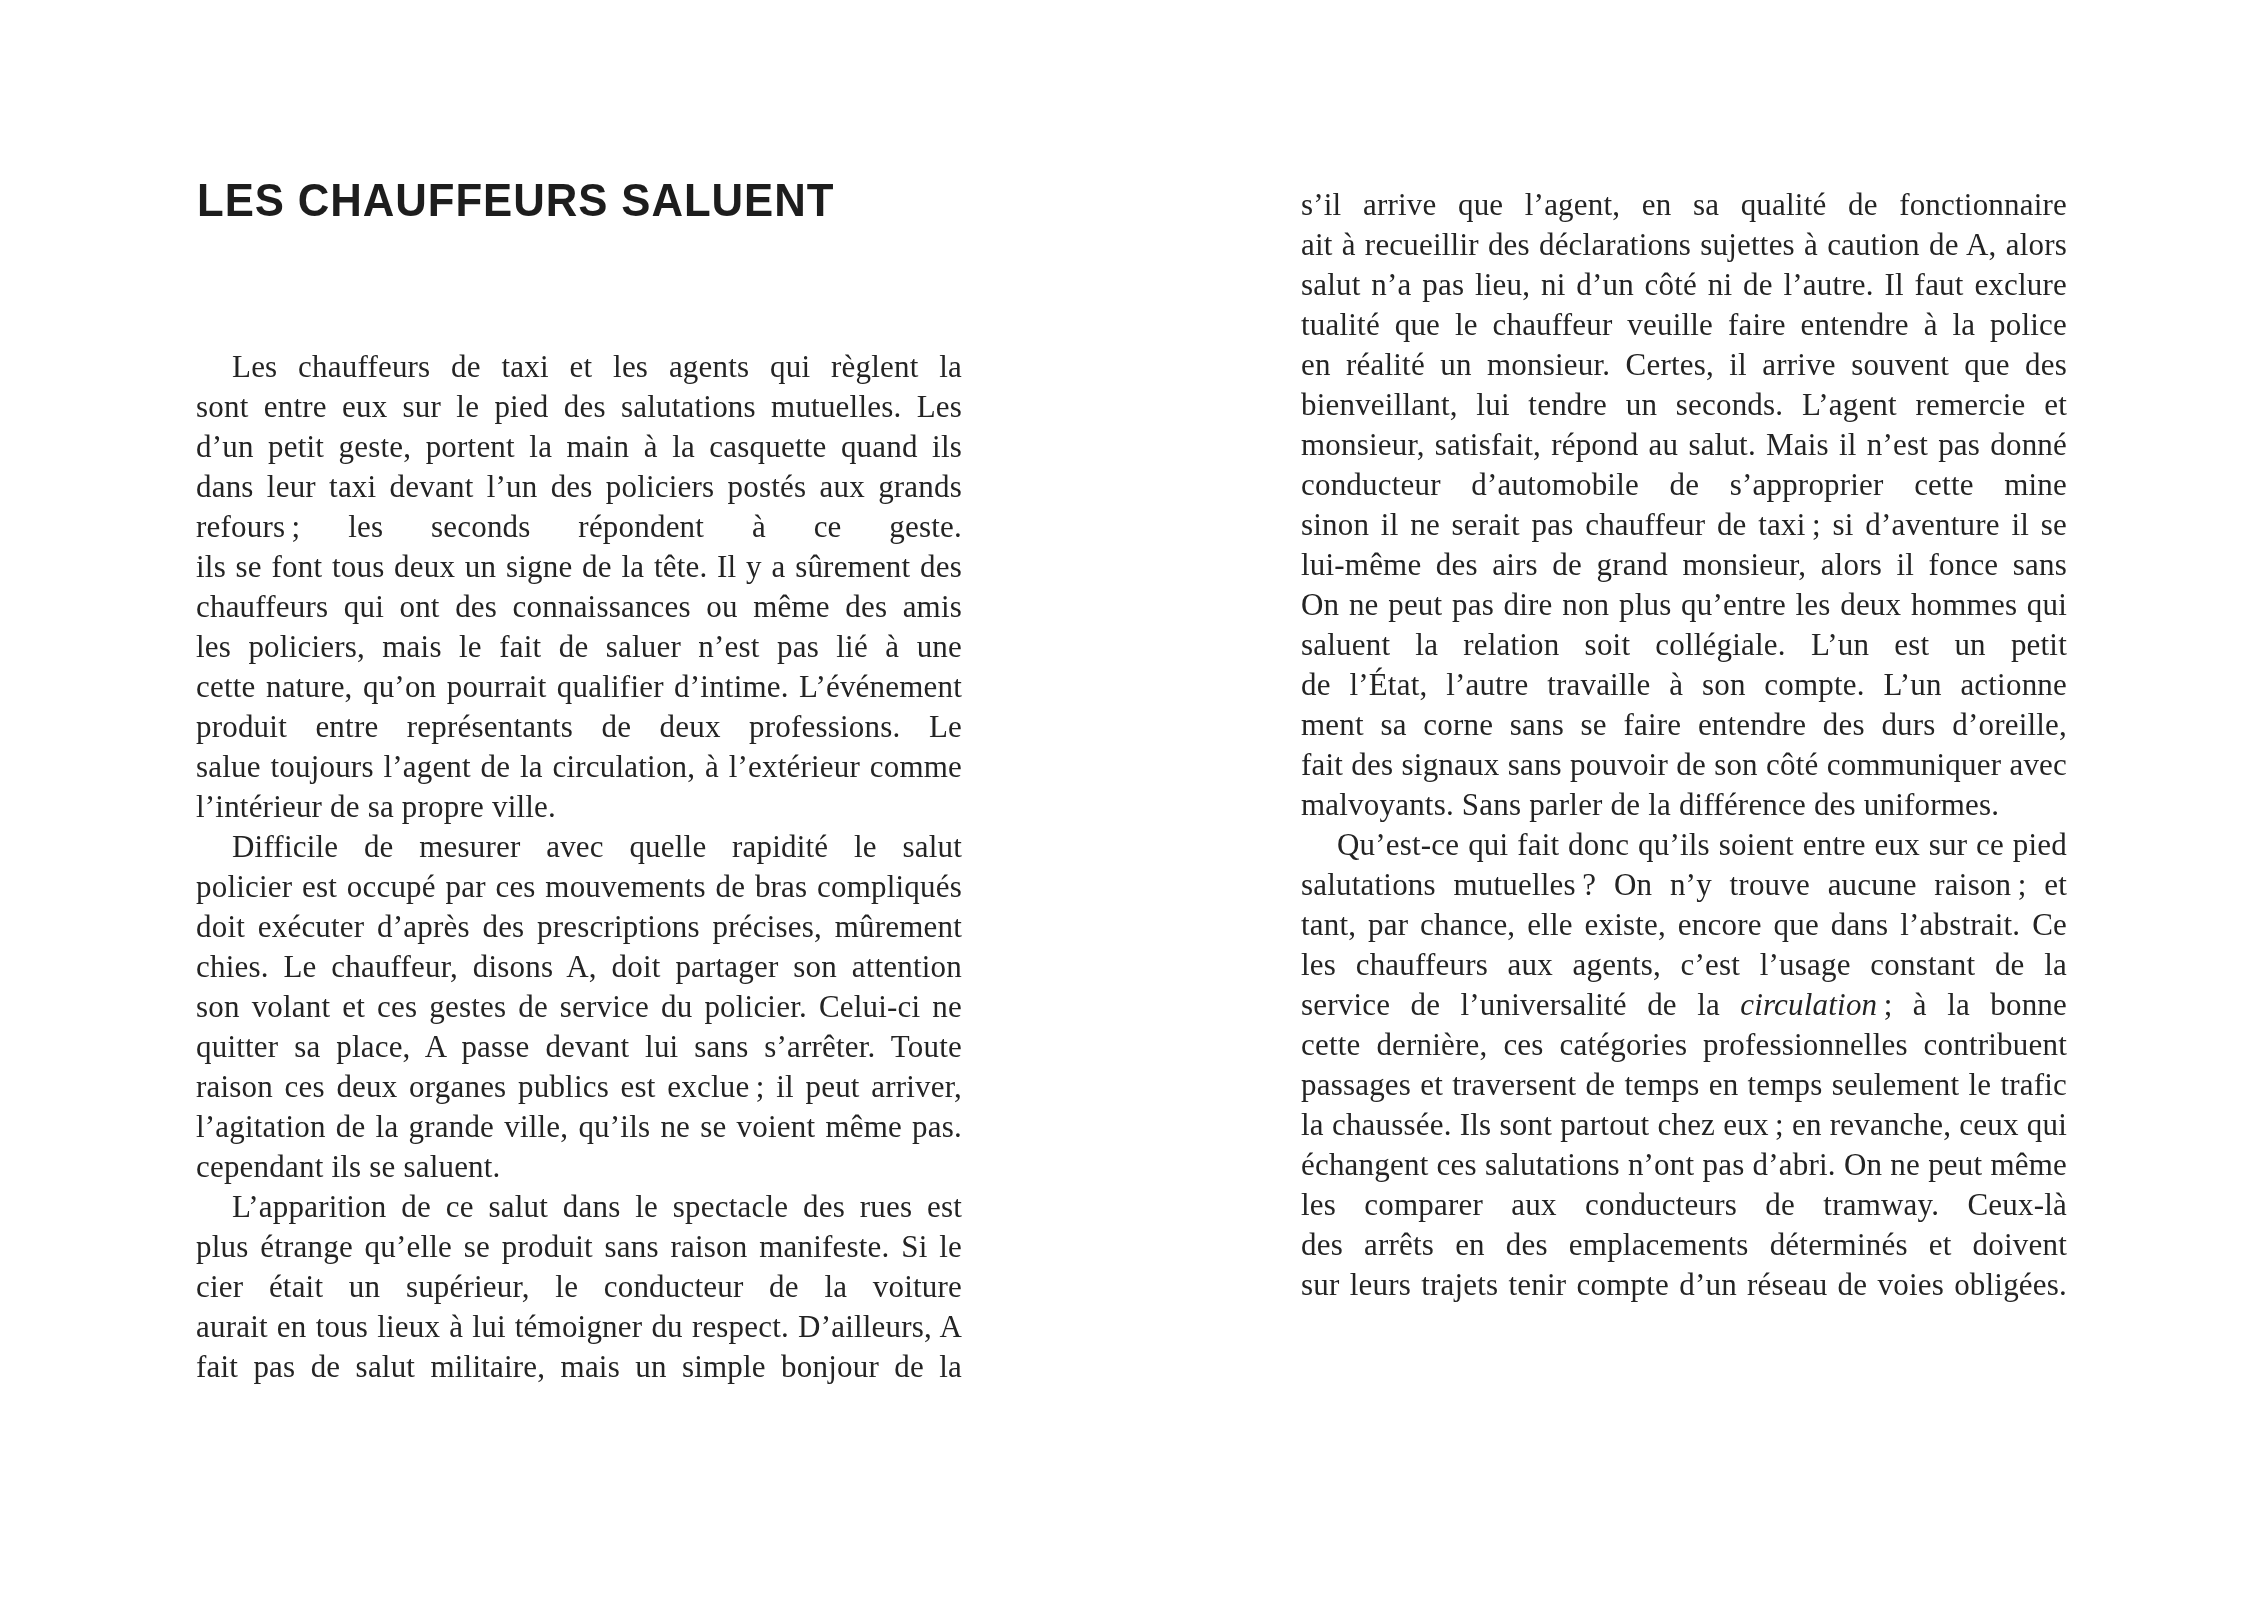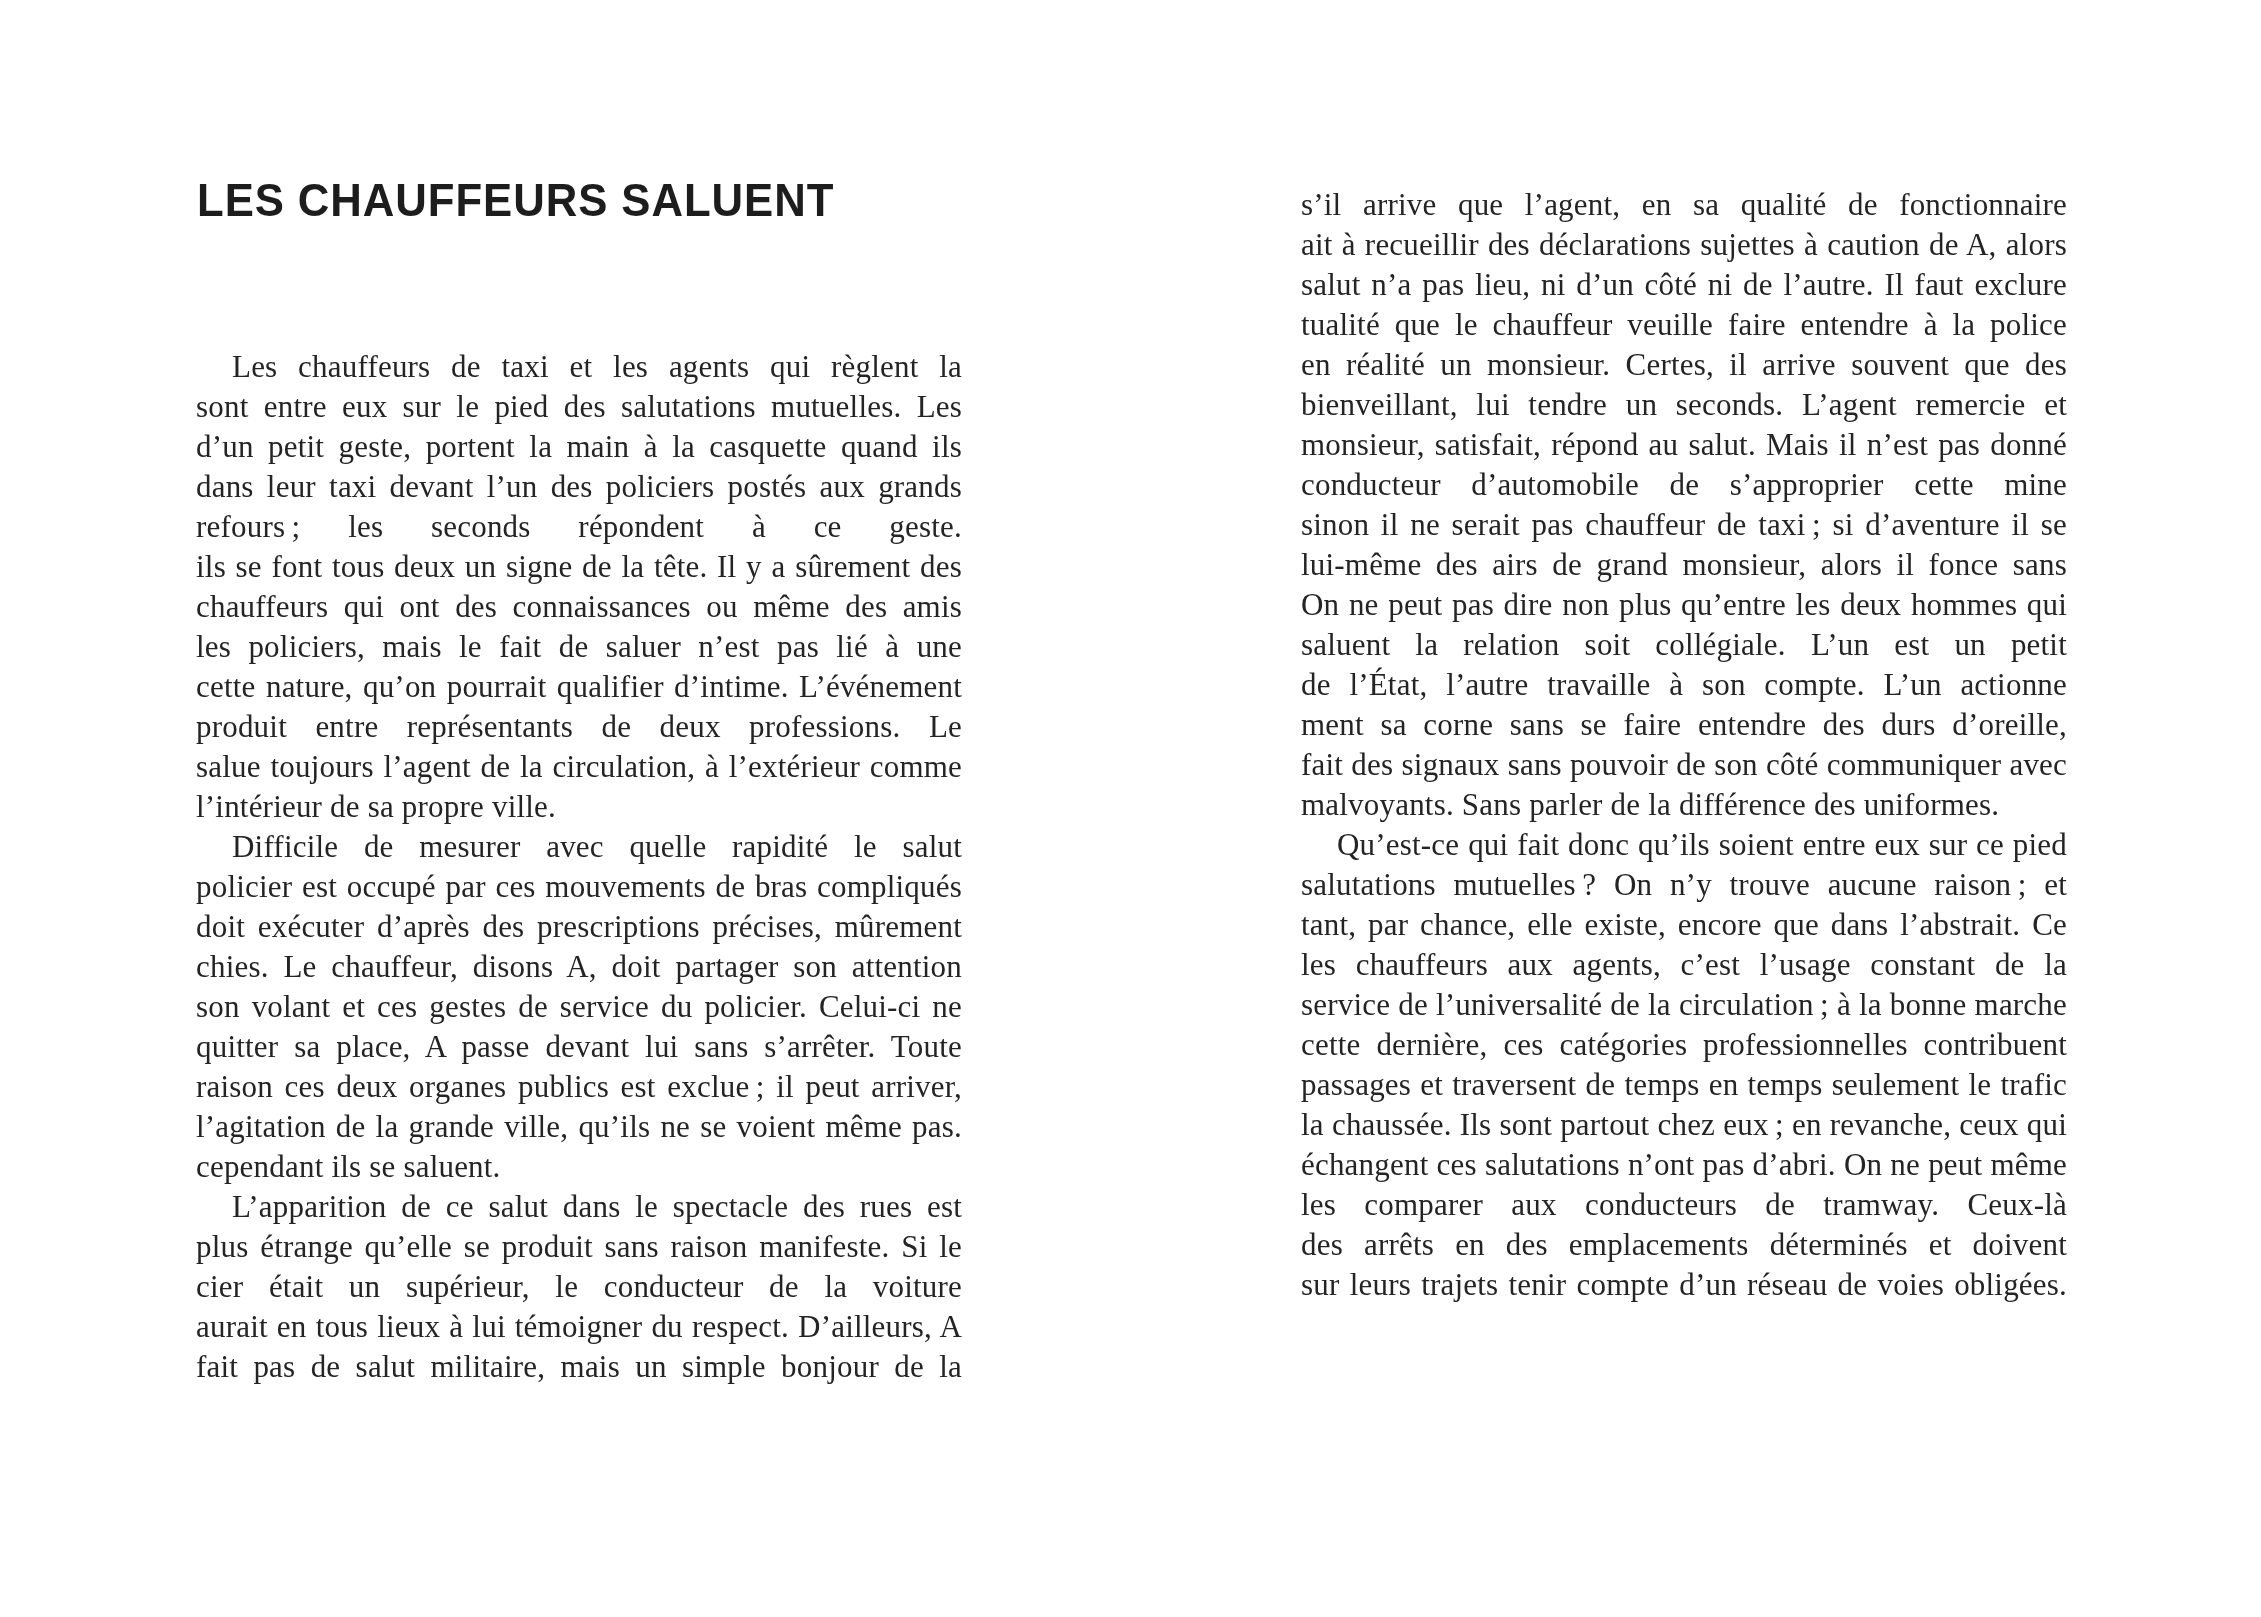--- a/index.html
+++ b/index.html
@@ -16,21 +16,21 @@
   .page-col { position:absolute; width:766px; }
   #left-text  { left:196px;  top:347px; }
   #right-text { left:1301px; top:185px; }
   .line {
     font-size:31px; line-height:40px; height:40px;
     text-align:justify; text-align-last:justify;
     color:#242424; letter-spacing:0.2px; white-space:normal; overflow:hidden;
   }
   .line.end { text-align-last:left; }
   .line.indent { text-indent:36px; }
-  .it { }
+  .it { font-style:italic; }
   .pagenum {
     position:absolute; width:766px; top:1480px; text-align:center;
     font-family:"Liberation Sans", sans-serif; font-size:18px; color:#8b5cf6;
   }
   #pn-left  { left:196px; }
   #pn-right { left:1301px;font-weight:bold; }
 </style>
 </head>
 <body>
 

